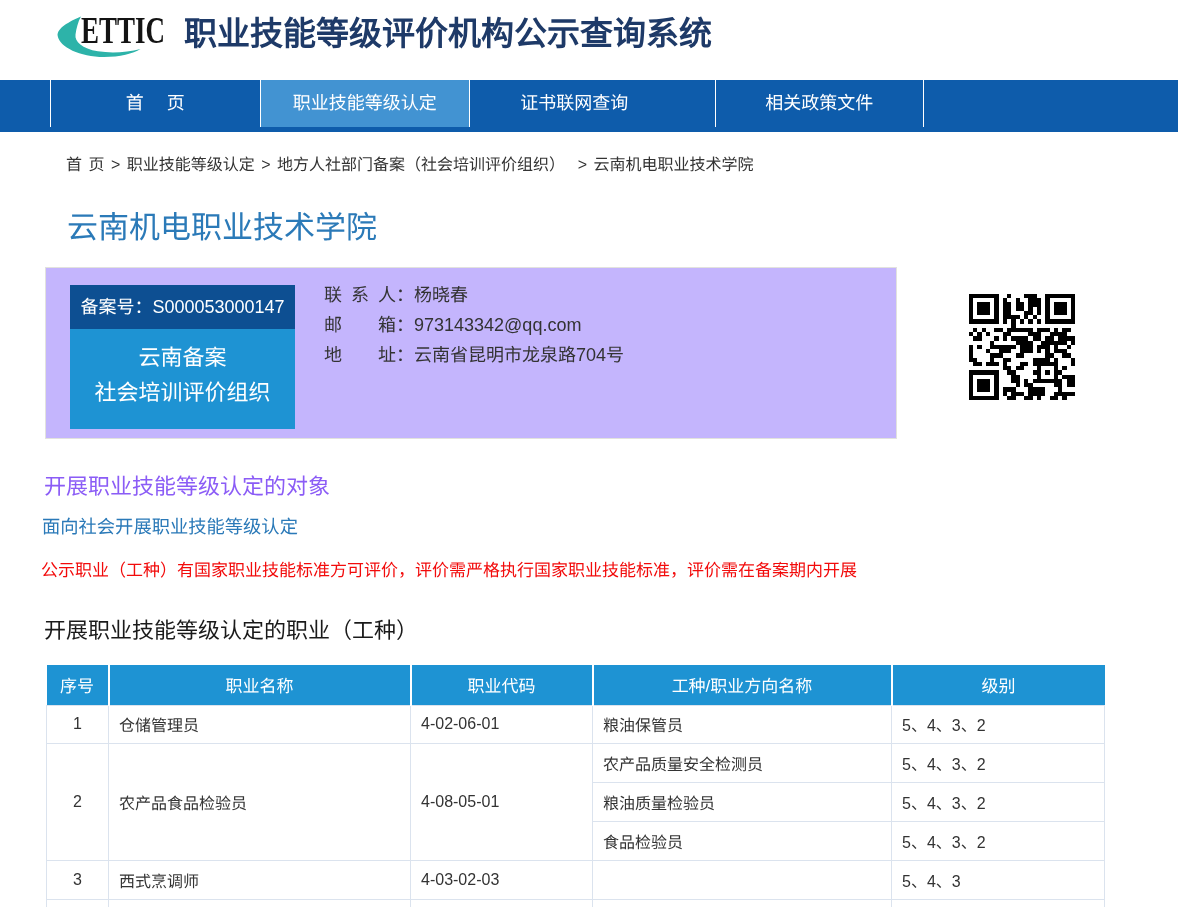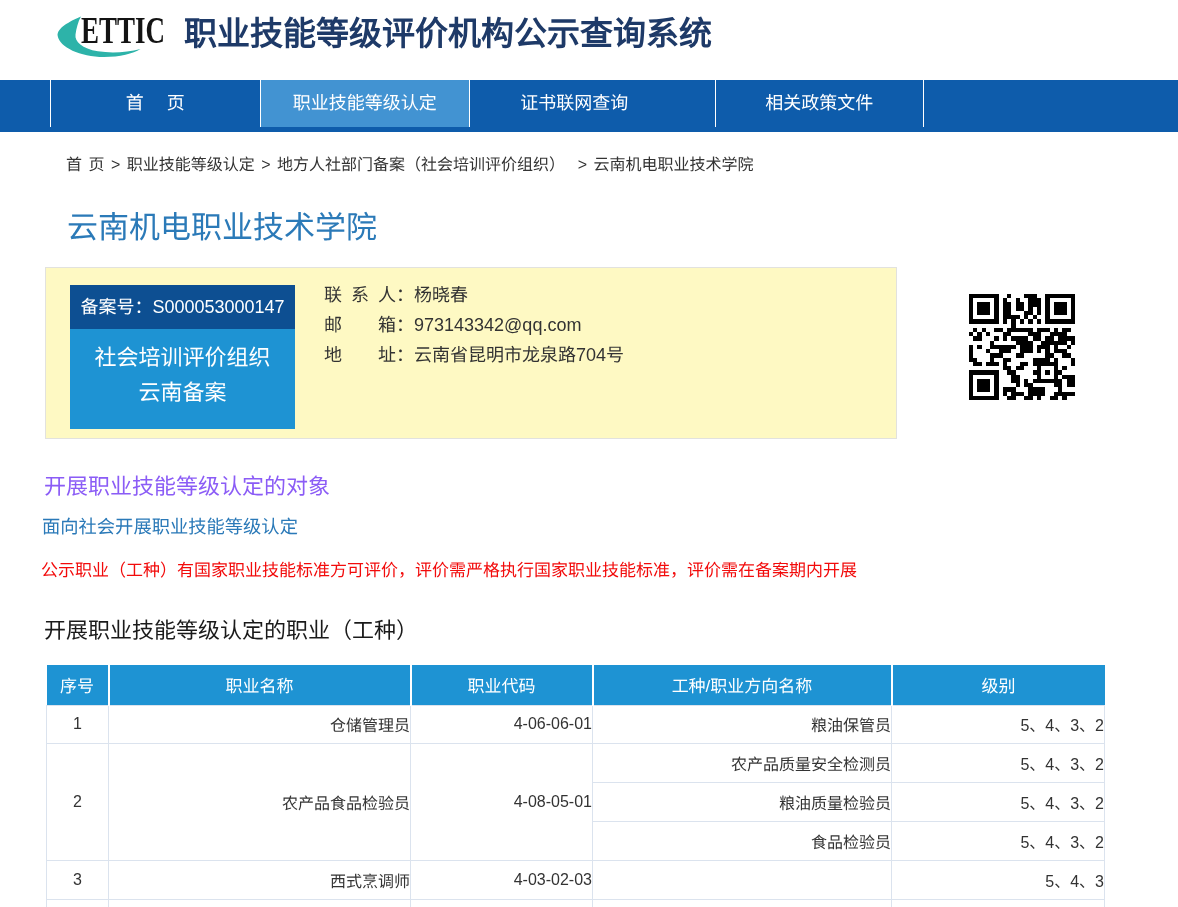--- a/index.html
+++ b/index.html
@@ -9,38 +9,38 @@
 .abs { position:absolute; }
 .logo { left:56px; top:5px; }
 .site-title { left:184px; top:7px; font-size:33px; font-weight:bold; color:#1e3a68; white-space:nowrap; }
 .nav { left:0; top:80px; width:1178px; height:52px; background:#0e5cab; }
 .nav-inner { margin-left:50px; height:47px; display:flex; }
 .nav-item { width:209.5px; height:47px; line-height:47px; text-align:center; color:#fff; font-size:18px; border-left:1.5px solid #fff; }
 .nav-item.last { border-right:1.5px solid #fff;margin-left:36px; }
 .nav-item.active { background:#4293d2; }
 .crumb { left:66px; top:151px; font-size:16px; color:#333; white-space:nowrap; word-spacing:2px; }
 .page-title { left:67px; top:210.5px; font-size:31px; color:#2b7ab8; line-height:1.1; white-space:nowrap; }
-.card { left:45px; top:267px; width:852px; height:172px; background:#fef9c3; border:1px solid #e2e2de; }
+.card { left:45px; top:267px; width:852px; height:172px; background:#c4b5fd; border:1px solid #e2e2de; }
 .bluebox { position:absolute; left:24px; top:17px; width:225px; height:144px; }
 .strip { height:44px; background:#0d4f92; color:#fff; font-size:18px; text-align:center; line-height:44px; }
 .lower { height:100px; background:#1e93d3; color:#fff; font-size:22px; text-align:center; padding-top:11px; }
 .lower div { line-height:35px; }
 .contact { position:absolute; left:278px; top:13.2px; font-size:18px; color:#333; }
 .contact .row { height:29.7px; line-height:29.7px; white-space:nowrap; }
 .lbl { display:inline-block; width:72px; text-align-last:justify; text-align:justify; vertical-align:top; }
 .qr { position:absolute; left:913px; top:15.5px; width:126px; height:127px; background:#fff; display:flex; align-items:center; justify-content:center; }
 .sec1 { left:44px; top:475.5px; font-size:22px; color:#8b5cf6; line-height:1; white-space:nowrap; }
 .link1 { left:42px; top:517.5px; font-size:18.3px; color:#2a79b8; line-height:1; white-space:nowrap; }
 .red1 { left:41px; top:562px; font-size:17px; color:#f20b0b; line-height:1; white-space:nowrap; }
 .sec2 { left:44px; top:620px; font-size:22px; color:#1a1a1a; line-height:1; white-space:nowrap; }
 table { position:absolute; left:46px; top:665px; border-collapse:collapse; table-layout:fixed; width:1058px; }
 th { background:#1e93d3; color:#fff; font-weight:normal; font-size:17px; height:40px; border-left:2px solid #f9a8d4; border-right:2px solid #fff; }
 th.first { border-left:none; }
 th.last { border-right:none; }
-td { border:1px solid #dbe3ee; font-size:16px; color:#333; height:38.83px; padding-left:2px;text-align:right; }
+td { border:1px solid #dbe3ee; font-size:16px; color:#333; height:38.83px; padding-left:10px; }
 td.c { text-align:center; padding-left:0; }
 tr.hdr { border:none; }
 </style>
 </head>
 <body>
 <div class="abs logo">
   <svg width="125" height="58" viewBox="0 0 125 58">
 <path d="M25 11.5 C 13 16.5 0.5 23.5 1.7 31 C 3.5 42 24 52 48 52 C 64 52 77 48.5 84.5 44 C 71 47.5 55 48.3 42 46.3 C 26 43.8 18.5 36.5 19.5 29.5 C 20.4 23.5 22 16.5 25 11.5 Z" fill="#2db3a9"></path>
 <text x="25" y="38.3" font-family="Liberation Serif, serif" font-weight="bold" font-size="37.2" fill="#131313" textLength="84" lengthAdjust="spacingAndGlyphs">ETTIC</text>
 </svg>
@@ -53,22 +53,22 @@
     <div class="nav-item">证书联网查询</div>
     <div class="nav-item last">相关政策文件</div>
   </div>
 </div>
 <div class="abs crumb">首 页 &gt; 职业技能等级认定 &gt; 地方人社部门备案（社会培训评价组织）&nbsp; &gt; 云南机电职业技术学院</div>
 <div class="abs page-title">云南机电职业技术学院</div>
 <div class="abs card">
   <div class="bluebox">
     <div class="strip">备案号：S000053000147</div>
     <div class="lower">
+        <div>云南备案</div>
         <div>社会培训评价组织</div>
-        <div>云南备案</div>
       </div>
   </div>
   <div class="contact">
     <div class="row"><span class="lbl">联系人</span>：杨晓春</div>
     <div class="row"><span class="lbl">邮箱</span>：973143342@qq.com</div>
     <div class="row"><span class="lbl">地址</span>：云南省昆明市龙泉路704号</div>
   </div>
   <div class="qr">
       <svg width="106" height="106" viewBox="0 0 25 25" shape-rendering="crispEdges">
         <path fill="#000" d="M0 0h7v1H0zM9 0h1v1H9zM13 0h3v1H13zM18 0h7v1H18zM0 1h1v1H0zM6 1h1v1H6zM8 1h1v1H8zM11 1h1v1H11zM14 1h3v1H14zM18 1h1v1H18zM24 1h1v1H24zM0 2h1v1H0zM2 2h3v1H2zM6 2h1v1H6zM8 2h2v1H8zM11 2h2v1H11zM14 2h3v1H14zM18 2h1v1H18zM20 2h3v1H20zM24 2h1v1H24zM0 3h1v1H0zM2 3h3v1H2zM6 3h1v1H6zM8 3h2v1H8zM11 3h2v1H11zM14 3h1v1H14zM16 3h1v1H16zM18 3h1v1H18zM20 3h3v1H20zM24 3h1v1H24zM0 4h1v1H0zM2 4h3v1H2zM6 4h1v1H6zM8 4h2v1H8zM13 4h2v1H13zM16 4h1v1H16zM18 4h1v1H18zM20 4h3v1H20zM24 4h1v1H24zM0 5h1v1H0zM6 5h1v1H6zM8 5h4v1H8zM13 5h1v1H13zM15 5h1v1H15zM18 5h1v1H18zM24 5h1v1H24zM0 6h7v1H0zM8 6h1v1H8zM10 6h1v1H10zM12 6h1v1H12zM14 6h1v1H14zM16 6h1v1H16zM18 6h7v1H18zM10 7h1v1H10zM1 8h1v1H1zM3 8h1v1H3zM6 8h2v1H6zM9 8h6v1H9zM16 8h3v1H16zM20 8h1v1H20zM22 8h2v1H22zM0 9h1v1H0zM2 9h1v1H2zM4 9h1v1H4zM8 9h2v1H8zM14 9h3v1H14zM19 9h4v1H19zM1 10h2v1H1zM6 10h1v1H6zM8 10h1v1H8zM10 10h4v1H10zM15 10h2v1H15zM18 10h2v1H18zM21 10h4v1H21zM5 11h1v1H5zM11 11h4v1H11zM17 11h6v1H17zM24 11h1v1H24zM0 12h1v1H0zM2 12h1v1H2zM5 12h6v1H5zM12 12h3v1H12zM16 12h3v1H16zM20 12h1v1H20zM23 12h1v1H23zM0 13h1v1H0zM4 13h1v1H4zM7 13h3v1H7zM12 13h3v1H12zM16 13h1v1H16zM18 13h1v1H18zM20 13h3v1H20zM0 14h1v1H0zM5 14h3v1H5zM11 14h2v1H11zM18 14h2v1H18zM22 14h2v1H22zM0 15h2v1H0zM5 15h1v1H5zM8 15h2v1H8zM15 15h4v1H15zM20 15h1v1H20zM24 15h1v1H24zM1 16h2v1H1zM4 16h3v1H4zM8 16h1v1H8zM12 16h2v1H12zM15 16h6v1H15zM24 16h1v1H24zM8 17h2v1H8zM11 17h2v1H11zM16 17h1v1H16zM20 17h1v1H20zM22 17h1v1H22zM0 18h7v1H0zM9 18h2v1H9zM15 18h2v1H15zM18 18h1v1H18zM20 18h2v1H20zM0 19h1v1H0zM6 19h1v1H6zM10 19h2v1H10zM16 19h1v1H16zM20 19h1v1H20zM22 19h3v1H22zM0 20h1v1H0zM2 20h3v1H2zM6 20h1v1H6zM10 20h2v1H10zM13 20h1v1H13zM15 20h7v1H15zM23 20h2v1H23zM0 21h1v1H0zM2 21h3v1H2zM6 21h1v1H6zM11 21h1v1H11zM13 21h2v1H13zM20 21h2v1H20zM23 21h2v1H23zM0 22h1v1H0zM2 22h3v1H2zM6 22h1v1H6zM8 22h3v1H8zM14 22h4v1H14zM21 22h1v1H21zM0 23h1v1H0zM6 23h1v1H6zM8 23h1v1H8zM10 23h3v1H10zM14 23h4v1H14zM20 23h5v1H20zM0 24h7v1H0zM9 24h2v1H9zM13 24h2v1H13zM16 24h1v1H16zM19 24h2v1H19zM22 24h1v1H22z"></path>
@@ -91,21 +91,21 @@
       <tr class="hdr">
         <th class="first" style="width:62px">序号</th>
         <th>职业名称</th>
         <th>职业代码</th>
         <th>工种/职业方向名称</th>
         <th class="last">级别</th>
       </tr>
   <tr>
         <td class="c">1</td>
         <td>仓储管理员</td>
-        <td>4-06-06-01</td>
+        <td>4-02-06-01</td>
         <td>粮油保管员</td>
         <td>5、4、3、2</td>
       </tr>
   <tr>
         <td class="c" rowspan="3">2</td>
         <td rowspan="3">农产品食品检验员</td>
         <td rowspan="3">4-08-05-01</td>
         <td>农产品质量安全检测员</td>
         <td>5、4、3、2</td>
       </tr>

